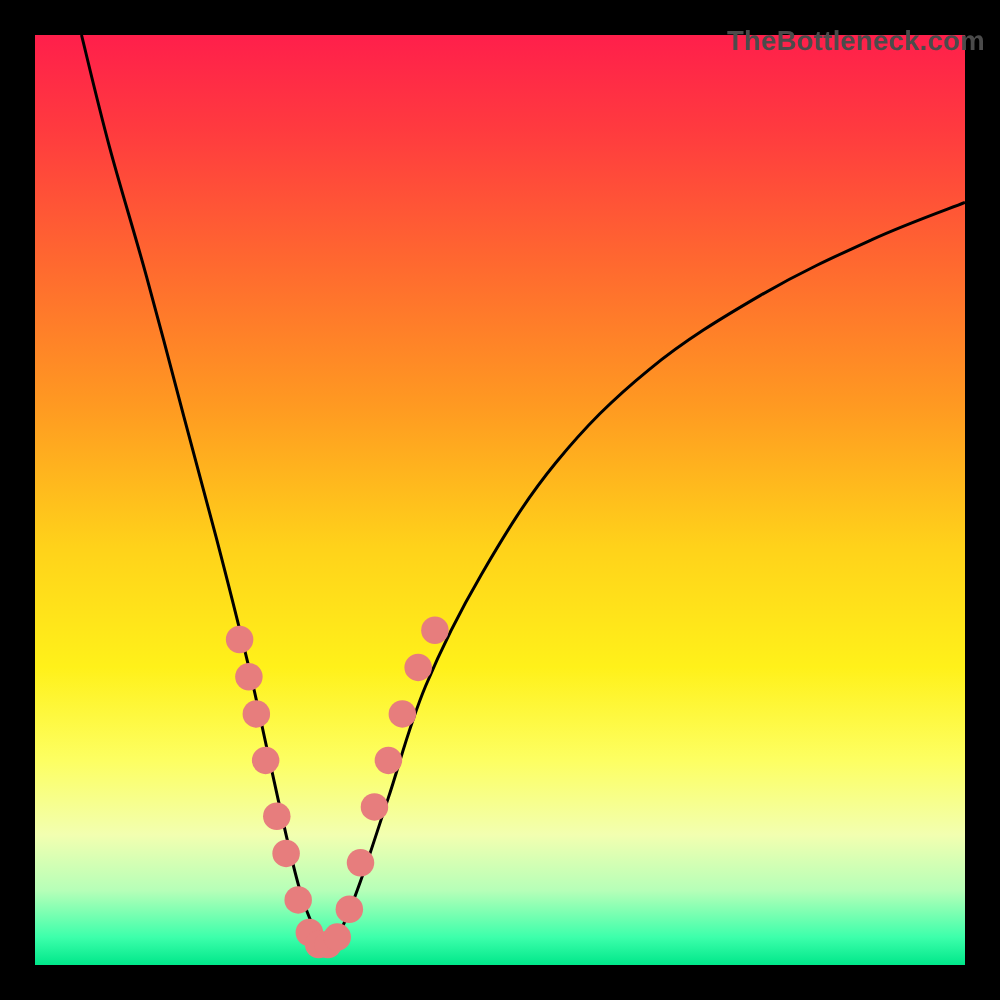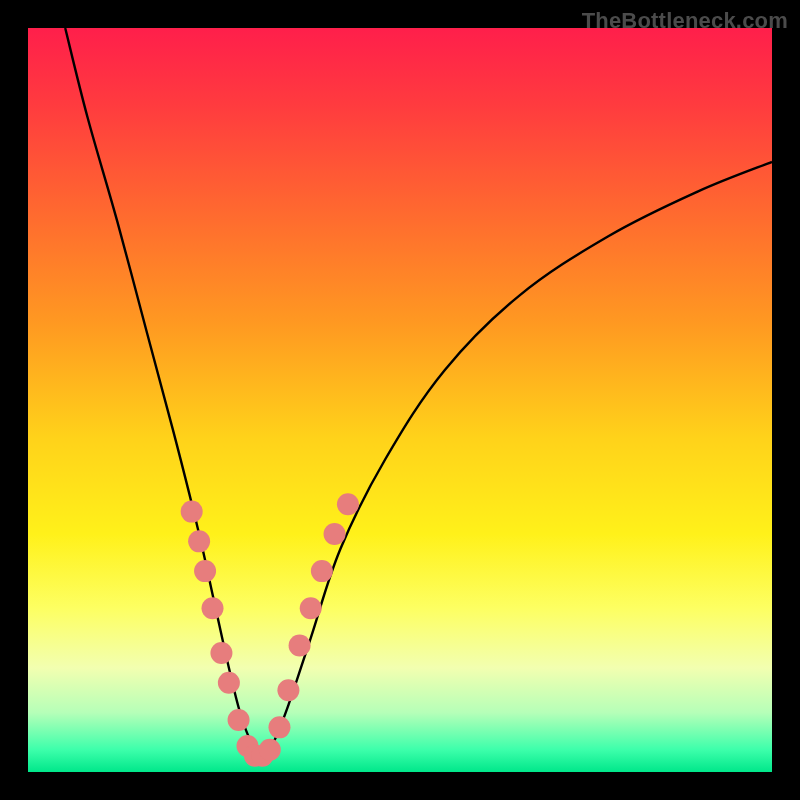--- a/index.html
+++ b/index.html
@@ -18,21 +18,21 @@
     width: 744px;
     height: 744px;
     overflow: hidden;
   }
   .gradient {
     position: absolute;
     inset: 0;
   }
   .watermark {
     position: absolute;
-    top: 8px;
+    top: 20px;
     right: 12px;
     color: #4b4b4b;
     font-size: 22px;
     font-weight: 600;
     letter-spacing: 0.2px;
     font-family: Arial, Helvetica, sans-serif;
   }
   svg.curve {
     position: absolute;
     inset: 0;

